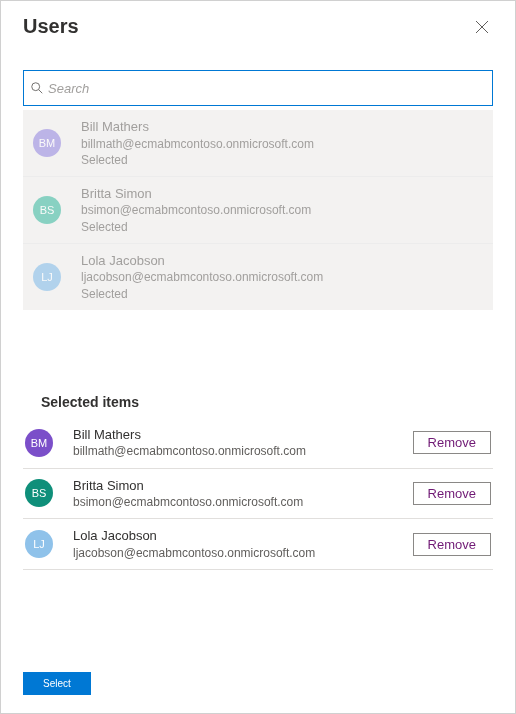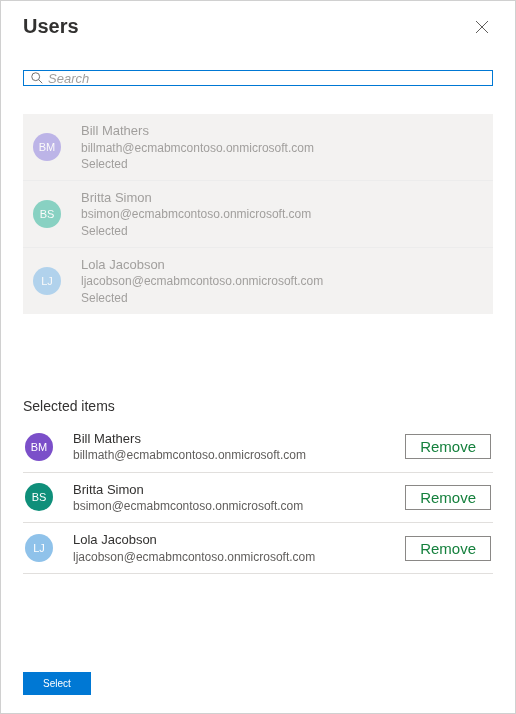--- a/index.html
+++ b/index.html
@@ -33,25 +33,25 @@
     background: none;
     border: none;
     cursor: pointer;
     padding: 4px;
     color: #605e5c;
   }
   .close-btn svg { display: block; }
 
   .search-wrap {
     border: 1px solid #0078d4;
-    height: 16px;
+    height: 36px;
     display: flex;
     align-items: center;
     padding: 0 6px;
-    margin-bottom: 28px;
+    margin-bottom: 4px;
   }
   .search-icon { color: #605e5c; margin-right: 4px; display:flex; align-items:center;}
   .search-input {
     border: none;
     outline: none;
     flex: 1;
     font-size: 13px;
     font-style: italic;
     color: #605e5c;
     background: transparent;
@@ -80,43 +80,44 @@
     color: #fff;
     margin-right: 20px;
     flex-shrink: 0;
     opacity: 0.65;
   }
   .result-text { line-height: 1.35; color: #a19f9d; font-size: 12px;}
   .result-name { color: #a19f9d; font-size: 13px; }
 
   .section-title {
     font-size: 14px;
-    font-weight: 400;
+    font-weight: 700;
     margin-top: 84px;
     margin-bottom: 8px;
+    margin-left: 18px;
   }
 
   .selected-list {}
   .sel-row {
     display: flex;
     align-items: center;
     padding: 8px 2px;
     border-bottom: 1px solid #e1dfdd;
   }
   .sel-row .avatar { opacity: 1; }
   .sel-text { line-height: 1.35; font-size: 12px; color: #605e5c;}
   .sel-name { font-size: 13px; color: #323130; }
   .spacer { flex: 1; }
   .remove-btn {
     border: 1px solid #8a8886;
     background: #fff;
     padding: 3px 14px;
-    font-size: 15px;
-    cursor: pointer;
-    color: #15803d;
+    font-size: 13px;
+    cursor: pointer;
+    color: #701a75;
   }
 
   .footer {
     margin-top: auto;
     padding: 16px 0 18px 0;
   }
   .select-btn {
     background: #0078d4;
     color: #fff;
     border: none;

